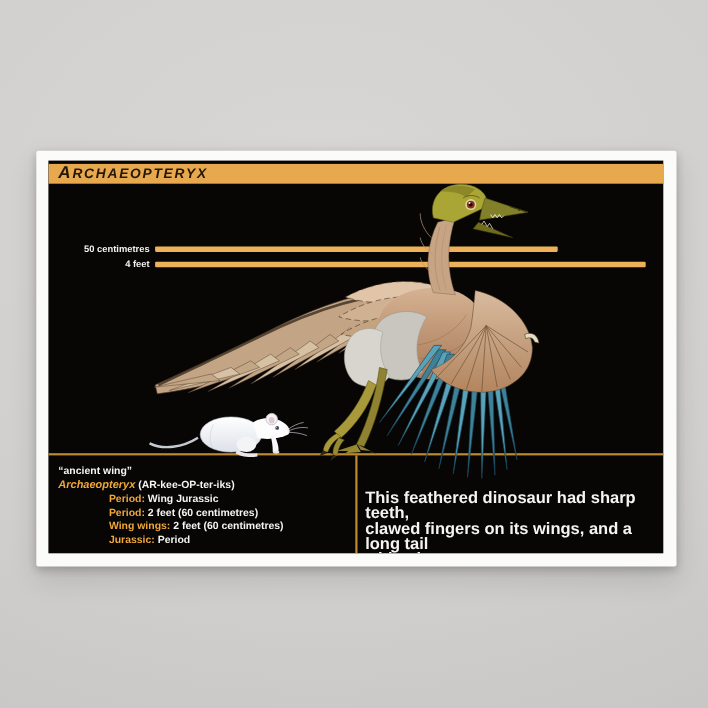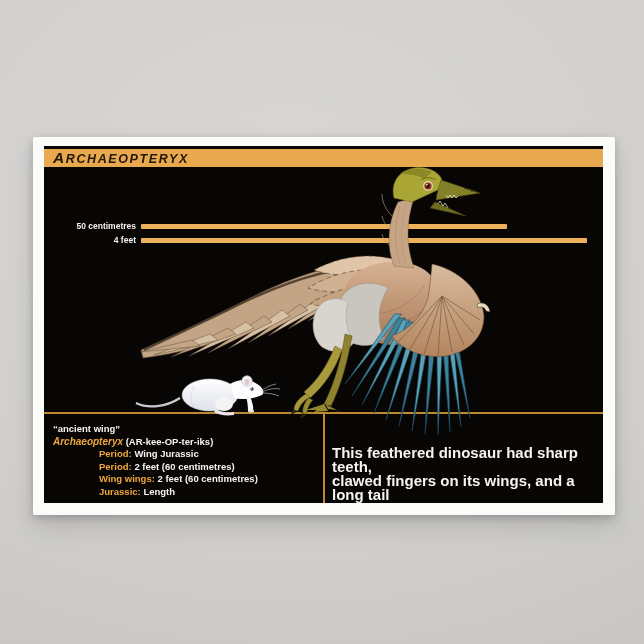--- a/index.html
+++ b/index.html
@@ -209,21 +209,21 @@
         <div>
           <span class="orange-label">Period:</span>
           <span>2 feet (60 centimetres)</span>
         </div>
         <div>
           <span class="orange-label">Wing wings:</span>
           <span>2 feet (60 centimetres)</span>
         </div>
         <div>
           <span class="orange-label">Jurassic:</span>
-          <span>Length</span>
+          <span>Period</span>
         </div>
       </div>
 
       <div class="desc-block">This feathered dinosaur had sharp teeth,
 clawed fingers on its wings, and a long tail
 with a bony core.</div>
 
     </div>
   </div>
 </div>

